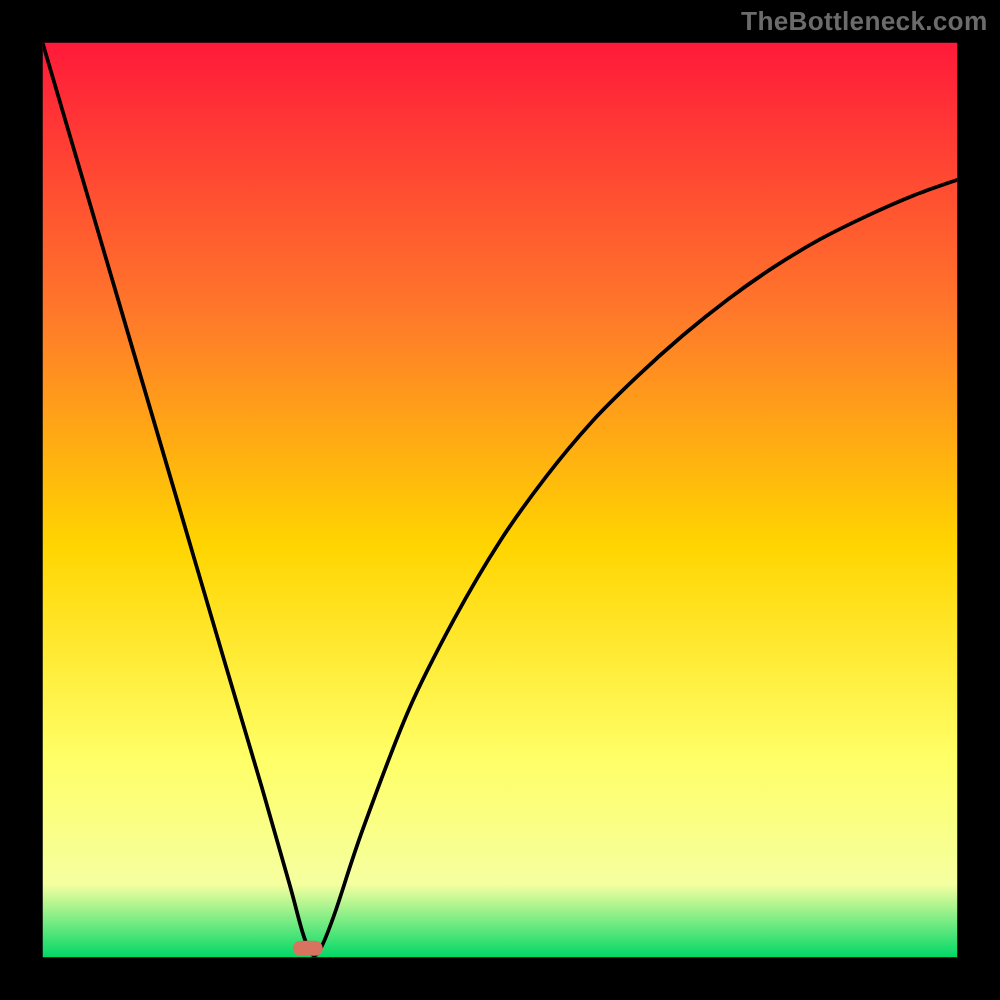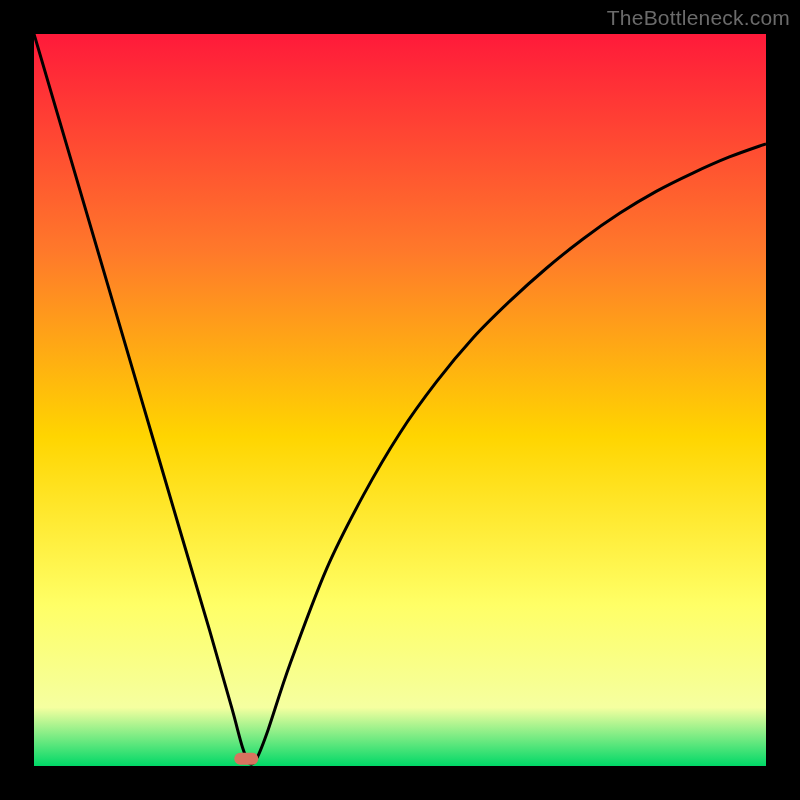--- a/index.html
+++ b/index.html
@@ -16,21 +16,21 @@
     width: 800px;
     height: 800px;
     background: #000;
   }
   .watermark {
     position: absolute;
     top: 6px;
     right: 10px;
     color: #6b6b6b;
     font-size: 21px;
-    font-weight: 400;
+    font-weight: 700;
     z-index: 10;
     letter-spacing: 0.2px;
   }
   .plot {
     position: absolute;
     left: 34px;
     top: 34px;
     width: 732px;
     height: 732px;
   }

